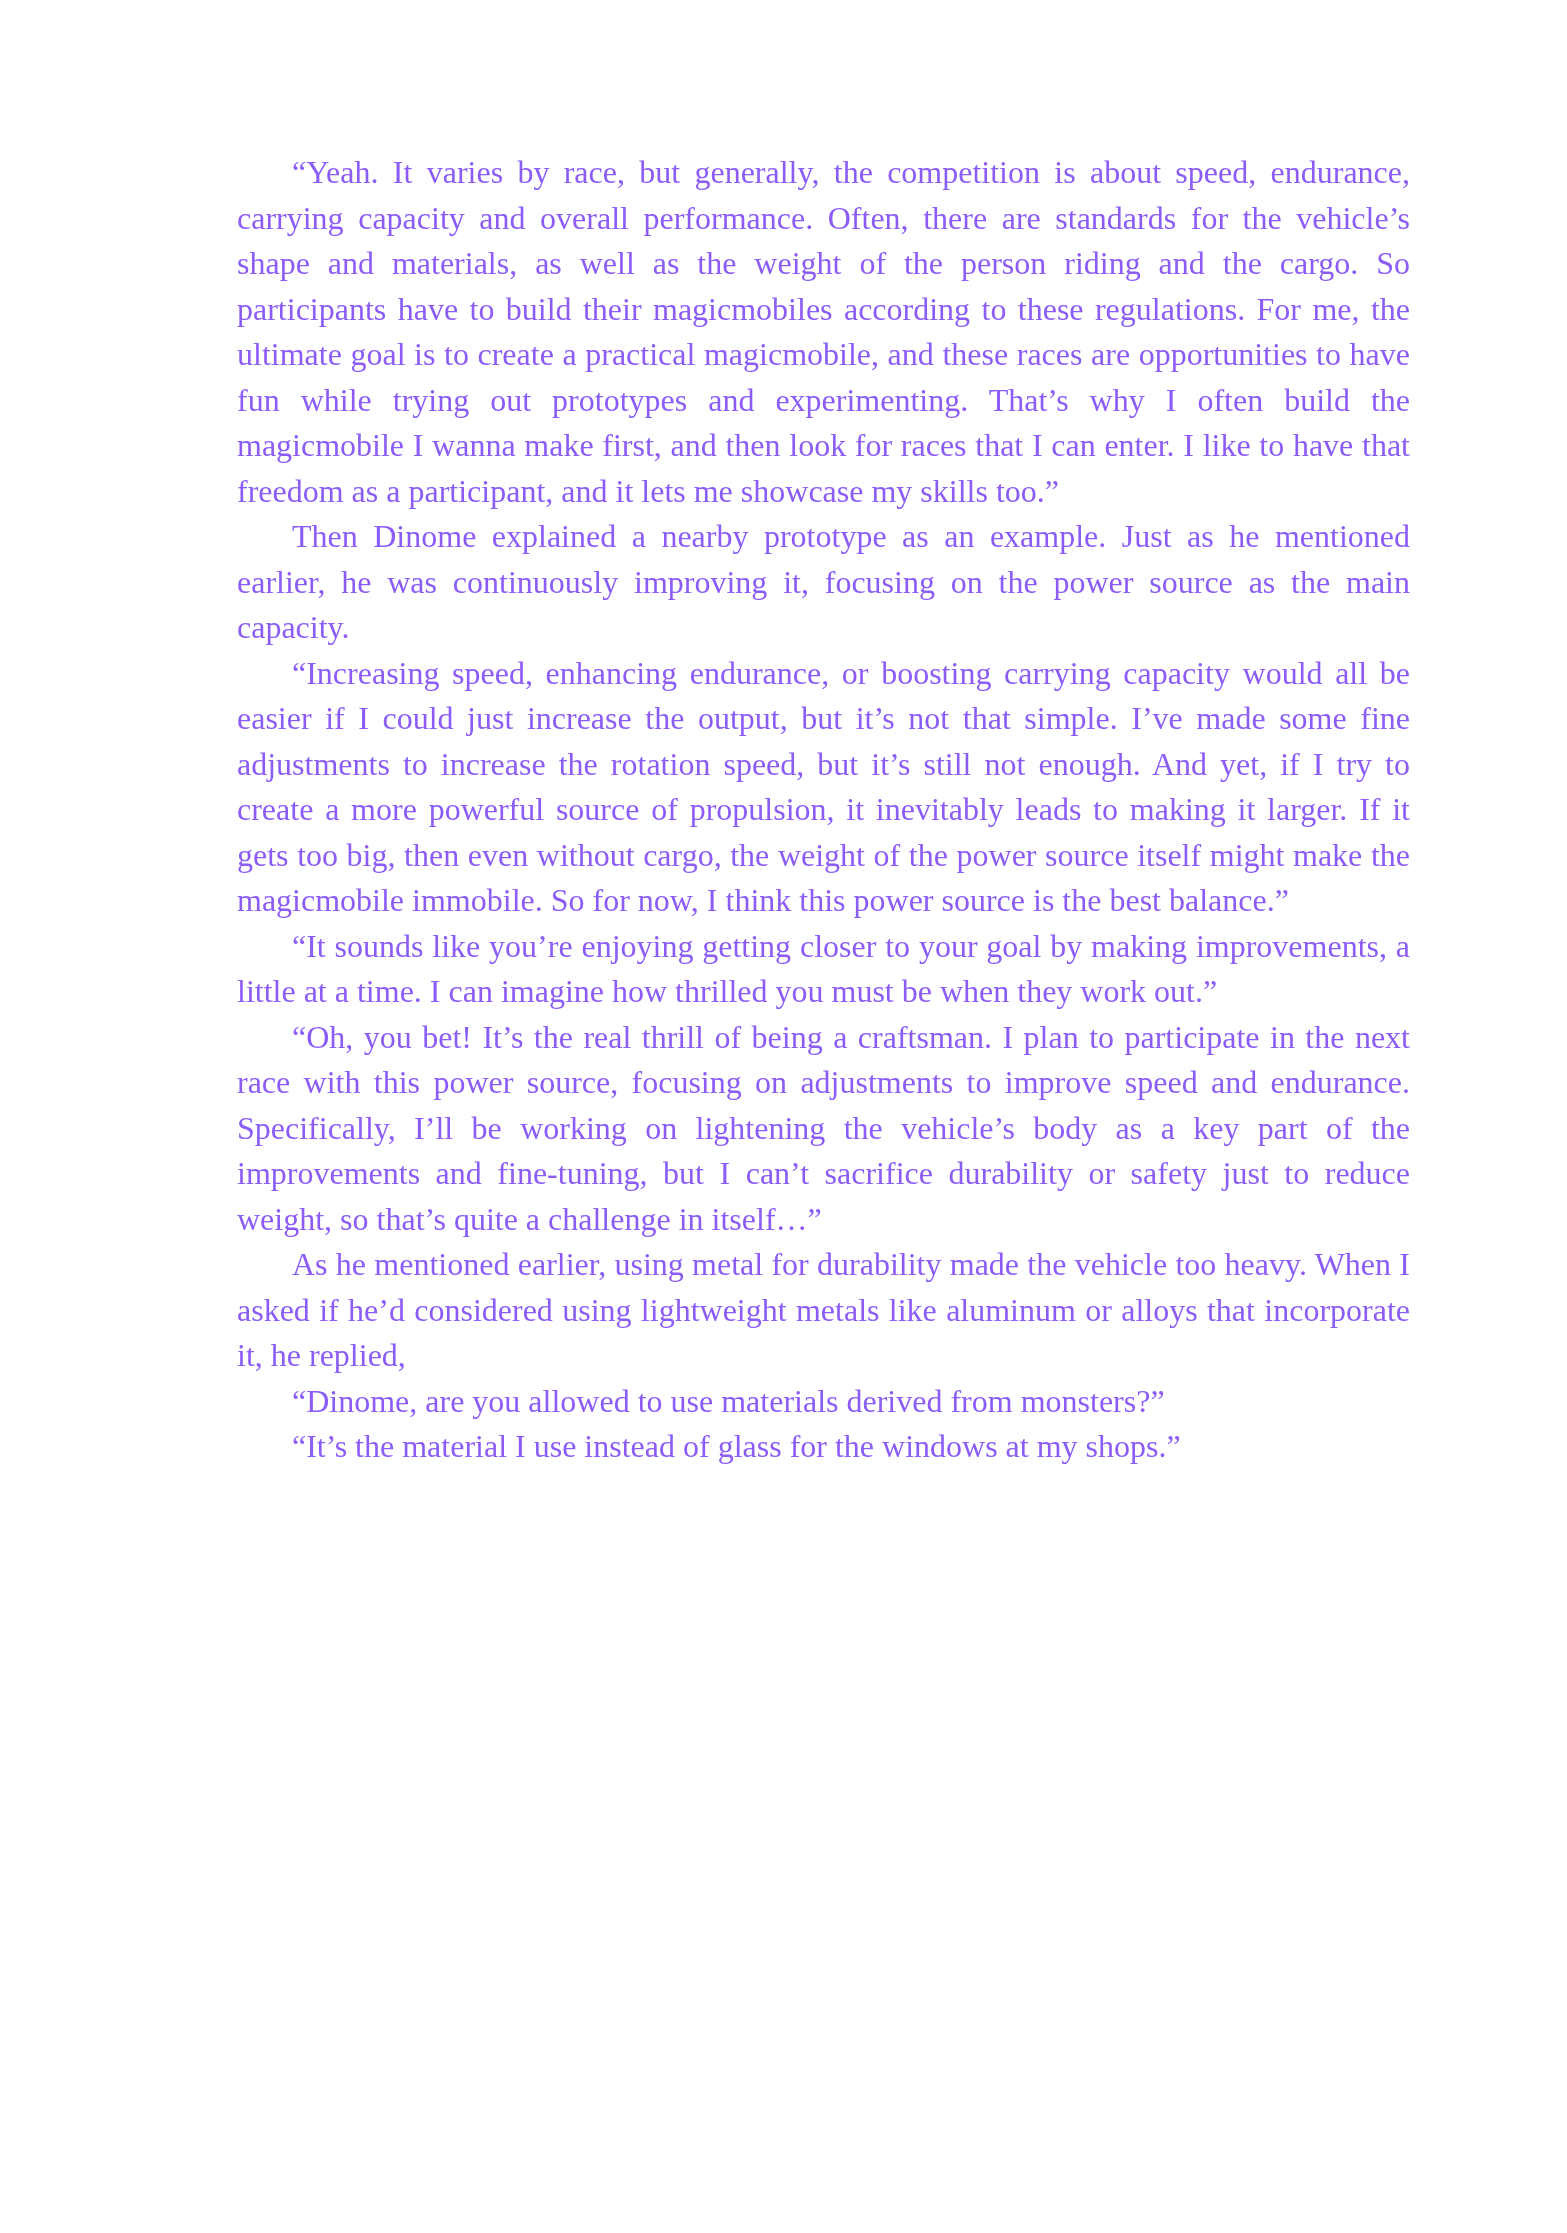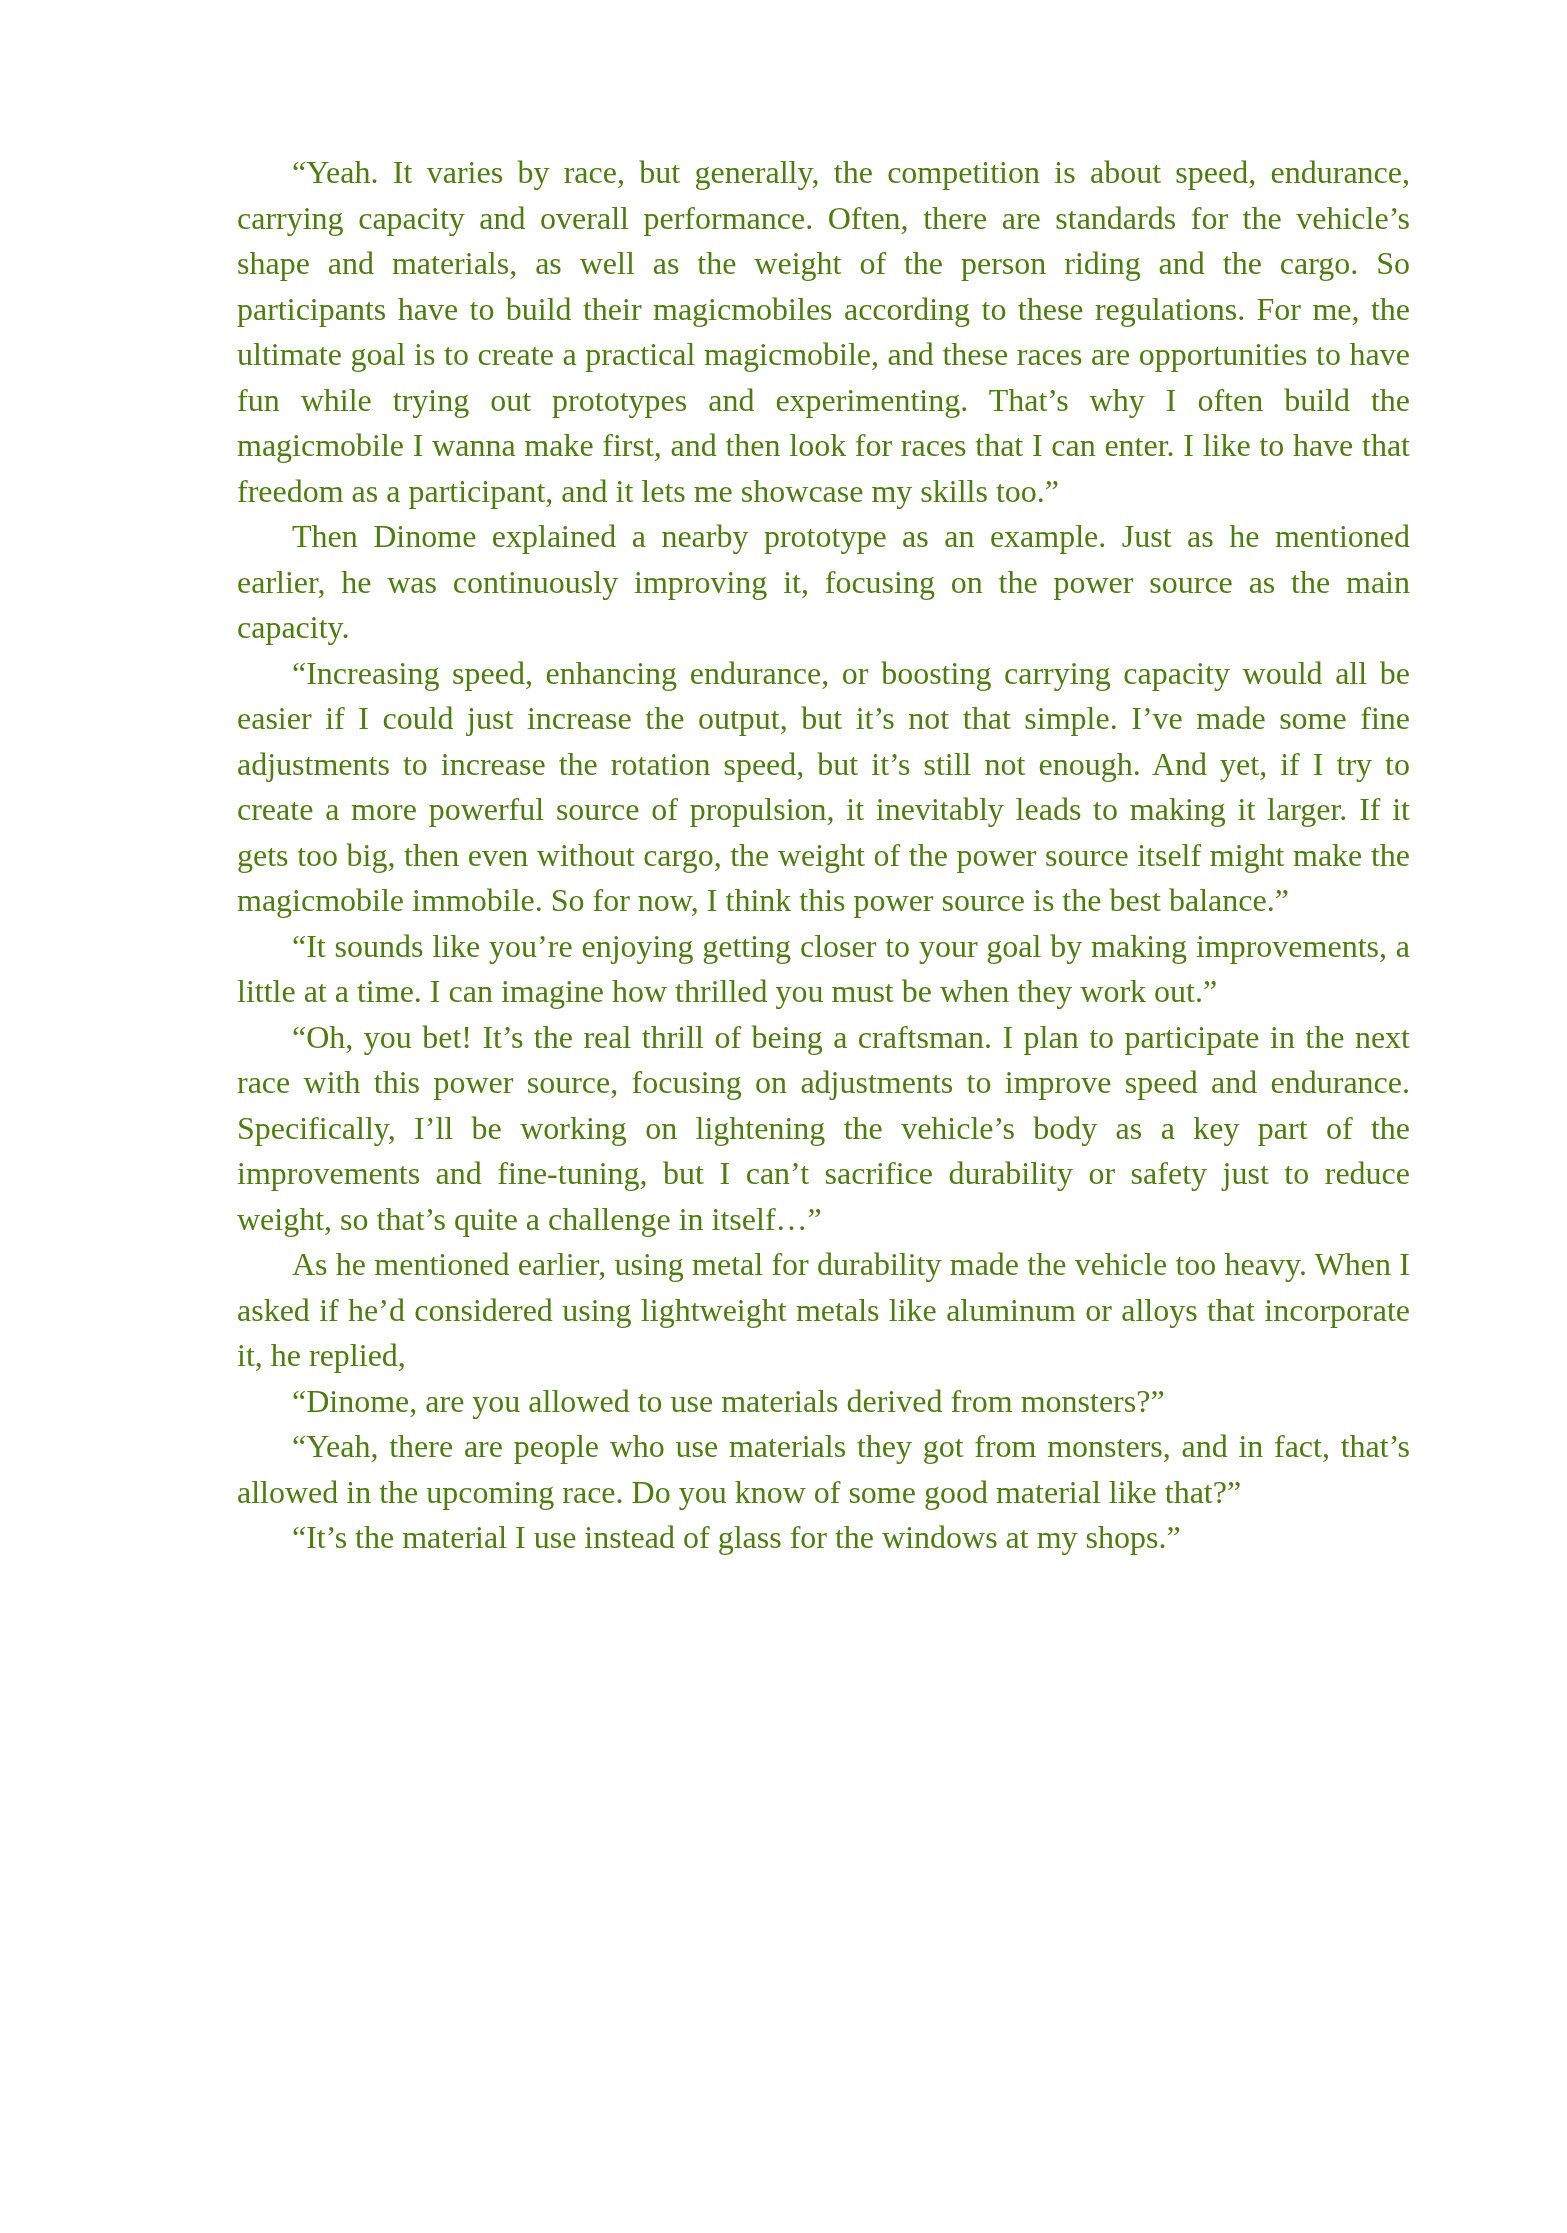--- a/index.html
+++ b/index.html
@@ -18,32 +18,31 @@
     left: 237px;
     top: 150px;
     width: 1173px;
   }
   .para {
     margin: 0;
     padding: 0;
     font-family: "Liberation Serif", "DejaVu Serif", serif;
     font-size: 32px;
     line-height: 45.5px;
-    color: #4d7c0f;
+    color: #8b5cf6;
     text-align: justify;
     text-indent: 55px;
     text-justify: inter-word;
   }
 </style>
 </head>
 <body>
 
 <div class="page">
   <p class="para">“Yeah. It varies by race, but generally, the competition is about speed, endurance, carrying capacity and overall performance. Often, there are standards for the vehicle’s shape and materials, as well as the weight of the person riding and the cargo. So participants have to build their magicmobiles according to these regulations. For me, the ultimate goal is to create a practical magicmobile, and these races are opportunities to have fun while trying out prototypes and experimenting. That’s why I often build the magicmobile I wanna make first, and then look for races that I can enter. I like to have that freedom as a participant, and it lets me showcase my skills too.”</p>
   <p class="para">Then Dinome explained a nearby prototype as an example. Just as he mentioned earlier, he was continuously improving it, focusing on the power source as the main capacity.</p>
   <p class="para">“Increasing speed, enhancing endurance, or boosting carrying capacity would all be easier if I could just increase the output, but it’s not that simple. I’ve made some fine adjustments to increase the rotation speed, but it’s still not enough. And yet, if I try to create a more powerful source of propulsion, it inevitably leads to making it larger. If it gets too big, then even without cargo, the weight of the power source itself might make the magicmobile immobile. So for now, I think this power source is the best balance.”</p>
   <p class="para">“It sounds like you’re enjoying getting closer to your goal by making improvements, a little at a time. I can imagine how thrilled you must be when they work out.”</p>
   <p class="para">“Oh, you bet! It’s the real thrill of being a craftsman. I plan to participate in the next race with this power source, focusing on adjustments to improve speed and endurance. Specifically, I’ll be working on lightening the vehicle’s body as a key part of the improvements and fine-tuning, but I can’t sacrifice durability or safety just to reduce weight, so that’s quite a challenge in itself…”</p>
   <p class="para">As he mentioned earlier, using metal for durability made the vehicle too heavy. When I asked if he’d considered using lightweight metals like aluminum or alloys that incorporate it, he replied,</p>
   <p class="para">“Dinome, are you allowed to use materials derived from monsters?”</p>
-  <p class="para">“Yeah, there are people who use materials they got from monsters, and in fact, that’s allowed in the upcoming race. Do you know of some good material like that?”</p>
   <p class="para">“It’s the material I use instead of glass for the windows at my shops.”</p>
 </div>
 
 </body></html>

